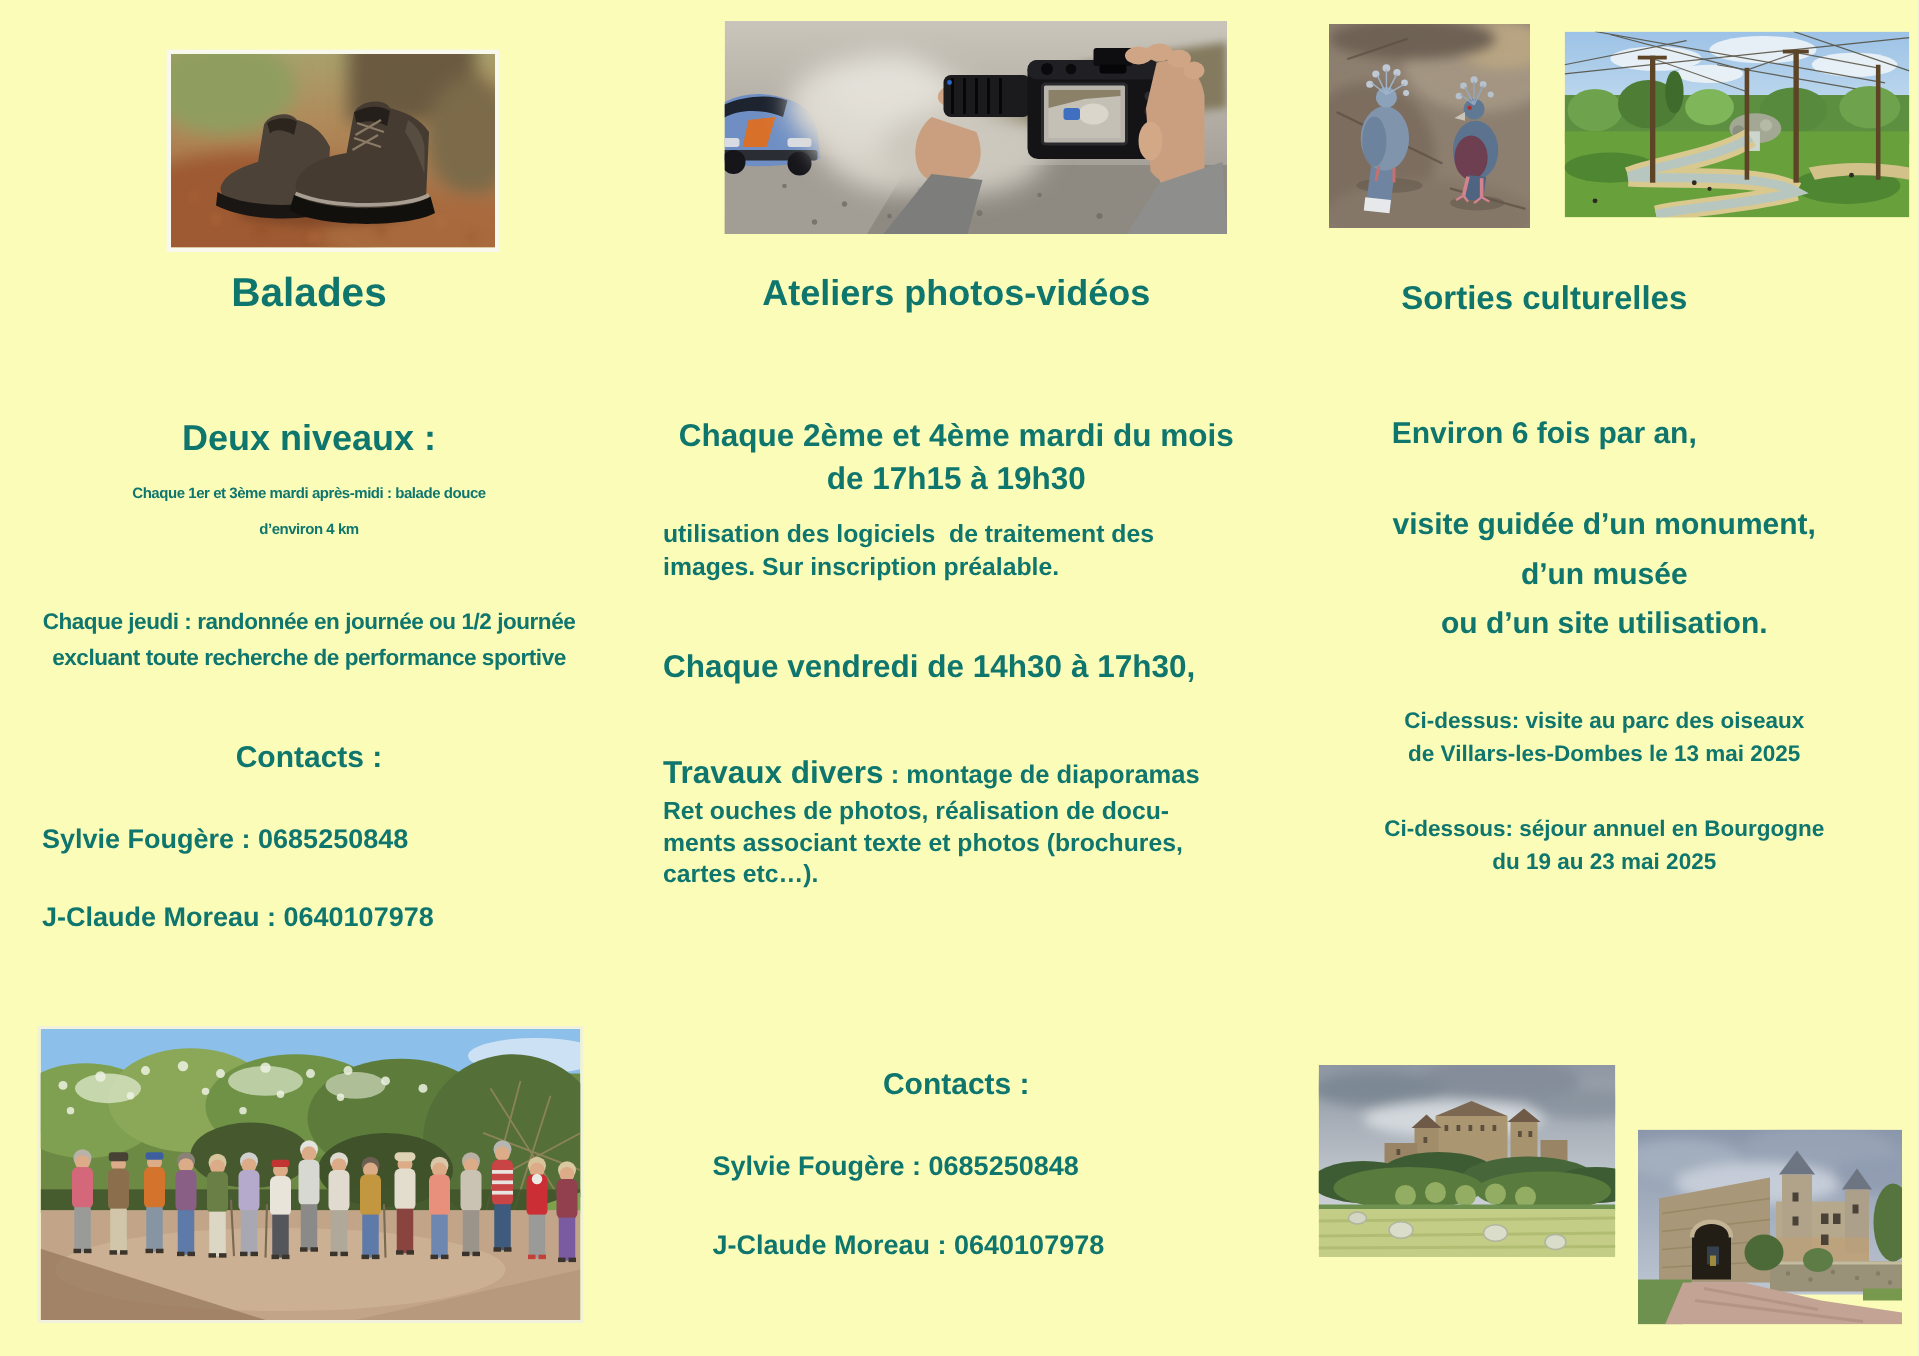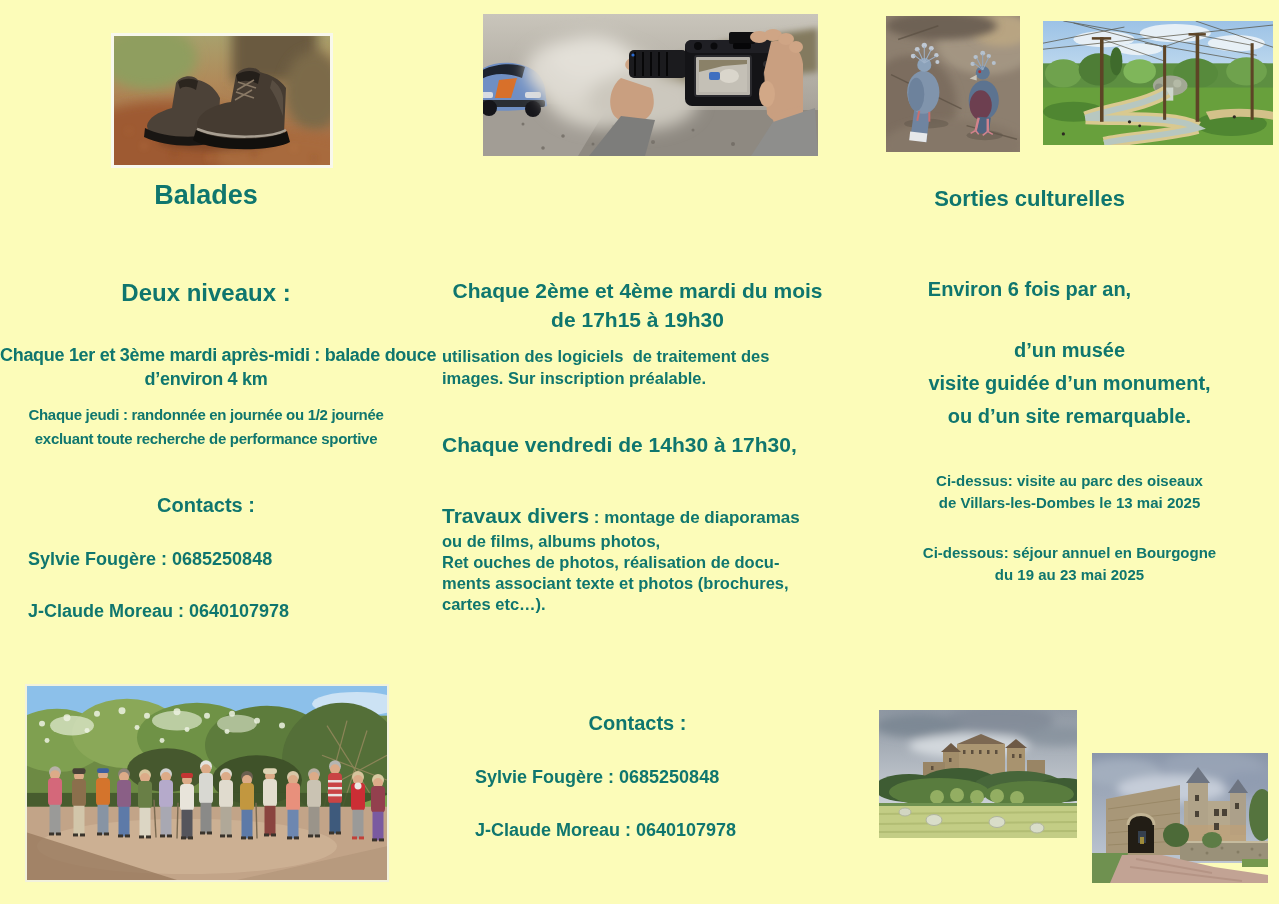--- a/index.html
+++ b/index.html
@@ -67,21 +67,21 @@
       </g>
       <path d="M83,93 C110,104 158,102 172,94" stroke="#a89f92" stroke-width="2.5" fill="none"></path>
       <path d="M82,94 C108,107 160,104 173,95 L176,106 C158,116 98,116 79,104 Z" fill="#12100d"></path>
       <path d="M158,44 C164,48 168,54 169,62 L169,80 C166,72 162,60 156,52 Z" fill="#5d5246" opacity="0.8"></path>
     </svg>
   </div>
 
   <div class="line ctr" style="left:0;top:180px;width:412px;font-size:27px">Balades</div>
   <div class="line ctr" style="left:0;top:279px;width:412px;font-size:24px">Deux niveaux :</div>
 
-  <div class="stack ctr" style="left:0;top:343px;width:412px;font-size:18px;line-height:24px;letter-spacing:-0.3px">
+  <div class="stack ctr" style="left:0;top:318px;width:412px;font-size:10px;line-height:24px;letter-spacing:-0.3px">
     <div>Chaque 1er et 3ème mardi après-midi : balade douce</div>
     <div>d’environ 4 km</div>
   </div>
   <div class="stack ctr" style="left:0;top:403px;width:412px;font-size:15px;line-height:24px;letter-spacing:-0.3px">
     <div>Chaque jeudi : randonnée en journée ou 1/2 journée</div>
     <div>excluant toute recherche de performance sportive</div>
   </div>
 
   <div class="line ctr" style="left:0;top:494px;width:412px;font-size:20px">Contacts :</div>
   <div class="line" style="left:28px;top:549px;font-size:18px">Sylvie Fougère : 0685250848</div>
@@ -363,37 +363,37 @@
         <ellipse cx="303" cy="25" rx="8" ry="6" fill="#cfa585"></ellipse>
           <ellipse cx="313" cy="33" rx="7" ry="6" fill="#cfa585"></ellipse>
         <ellipse cx="284" cy="80" rx="8" ry="13" fill="#d2a887"></ellipse>
         <polygon points="288,100 318,92 322,106 292,112" fill="#c99f80"></polygon>
         <polygon points="290,108 332,94 335,142 268,142" fill="#8e8e8c"></polygon>
         <polygon points="138,102 172,106 162,142 106,142" fill="#7d7d7b"></polygon>
       </g>
     </svg>
   </div>
 
+  <div class="line ctr" style="left:430px;top:182px;width:415px;font-size:24px">Ateliers photos-vidéos</div>
 
   <div class="stack ctr" style="left:430px;top:276px;width:415px;font-size:21px;line-height:29px">
     <div>Chaque 2ème et 4ème mardi du mois</div>
     <div>de 17h15 à 19h30</div>
   </div>
 
   <div class="stack" style="left:442px;top:345px;width:410px;font-size:16.5px;line-height:22px">
     <div>utilisation des logiciels  de traitement des</div>
     <div>images. Sur inscription préalable.</div>
   </div>
 
   <div class="line" style="left:442px;top:433px;font-size:21px">Chaque vendredi de 14h30 à 17h30,</div>
 
   <div class="line" style="left:442px;top:504px;font-size:17px"><span style="font-size:21px">Travaux divers</span><span> : montage de diaporamas</span></div>
 
   <div class="stack" style="left:442px;top:531px;width:410px;font-size:16.5px;line-height:21px">
-    <div>ou de films, albums photos,</div>
     <div>Ret ouches de photos, réalisation de docu-</div>
     <div>ments associant texte et photos (brochures,</div>
     <div>cartes etc…).</div>
   </div>
 
   <div class="line ctr" style="left:430px;top:712px;width:415px;font-size:20px">Contacts :</div>
   <div class="line" style="left:475px;top:767px;font-size:18px">Sylvie Fougère : 0685250848</div>
   <div class="line" style="left:475px;top:820px;font-size:18px">J-Claude Moreau : 0640107978</div>
 
   <div class="photo" style="left:886px;top:16px;width:134px;height:136px">
@@ -539,23 +539,23 @@
           <circle cx="188" cy="95" r="1.6"></circle>
           <circle cx="20" cy="112" r="1.6"></circle>
         </g>
     </svg>
   </div>
 
   <div class="line ctr" style="left:820px;top:186px;width:419px;font-size:22px">Sorties culturelles</div>
   <div class="line ctr" style="left:820px;top:278px;width:419px;font-size:20px">Environ 6 fois par an,</div>
 
   <div class="stack ctr" style="left:860px;top:334px;width:419px;font-size:20px;line-height:33px">
+    <div>visite guidée d’un monument,</div>
     <div>d’un musée</div>
-    <div>visite guidée d’un monument,</div>
-    <div>ou d’un site remarquable.</div>
+    <div>ou d’un site utilisation.</div>
   </div>
 
   <div class="stack ctr it" style="left:860px;top:470px;width:419px;font-size:15px;line-height:22px">
     <div>Ci-dessus: visite au parc des oiseaux</div>
     <div>de Villars-les-Dombes le 13 mai 2025</div>
   </div>
   <div class="stack ctr it" style="left:860px;top:542px;width:419px;font-size:15px;line-height:22px">
     <div>Ci-dessous: séjour annuel en Bourgogne</div>
     <div>du 19 au 23 mai 2025</div>
   </div>

